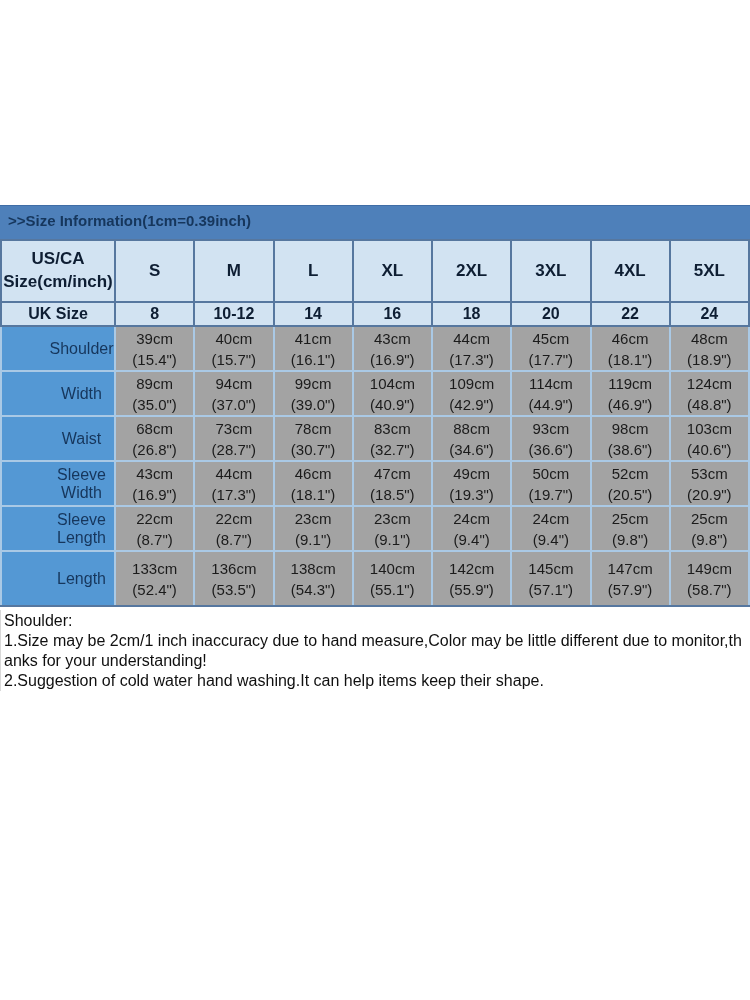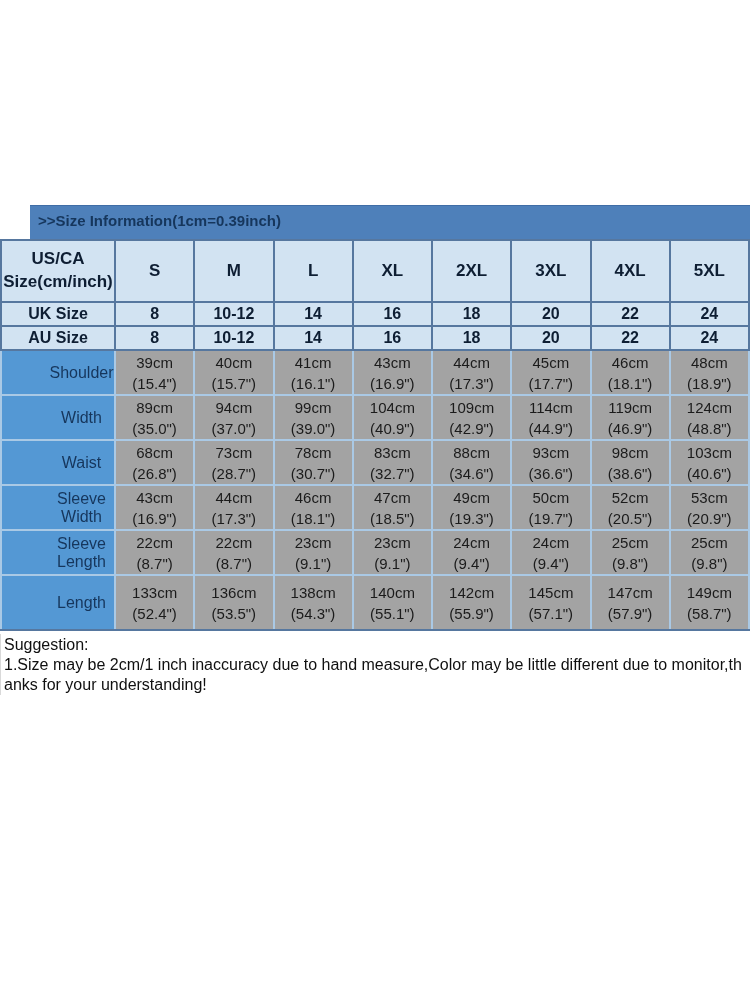--- a/index.html
+++ b/index.html
@@ -15,21 +15,20 @@
   html,body{margin:0;padding:0;}
   body{
     width:750px;height:1000px;background:#ffffff;
     font-family:"Liberation Sans","DejaVu Sans",sans-serif;
   }
   .page{position:relative;width:750px;height:1000px;background:#fff;overflow:hidden;}
   .banner{
     margin-top:205px;background:var(--banner-bg);
     border-top:1px solid #3f6da6;
     padding:6px 8px 10px 8px;
-    margin-left:30px;
   }
   .banner-title{color:var(--banner-title);font-size:15px;font-weight:bold;}
   .banner-notice{color:#fff;font-size:19px;font-weight:bold;margin-top:8px;}
   table.size-chart{
     width:750px;border-collapse:collapse;table-layout:fixed;
     border:2px solid var(--border-dark);
   }
   col.label-col{width:114px;}
   th,td{text-align:center;vertical-align:middle;padding:0;}
   tr.head-row th,tr.head-row td{
@@ -103,31 +102,20 @@
           <th>UK Size</th>
           <td>8</td>
           <td>10-12</td>
           <td>14</td>
           <td>16</td>
           <td>18</td>
           <td>20</td>
           <td>22</td>
           <td>24</td>
         </tr>
-        <tr class="head-row size-code-row">
-          <th>AU Size</th>
-          <td>8</td>
-          <td>10-12</td>
-          <td>14</td>
-          <td>16</td>
-          <td>18</td>
-          <td>20</td>
-          <td>22</td>
-          <td>24</td>
-        </tr>
         <tr class="data-row">
           <th>Shoulder</th>
           <td>
             <span class="cell-line">39cm</span>
             <span class="cell-line">(15.4")</span>
           </td>
           <td>
             <span class="cell-line">40cm</span>
             <span class="cell-line">(15.7")</span>
           </td>
@@ -328,19 +316,20 @@
           </td>
           <td>
             <span class="cell-line">149cm</span>
             <span class="cell-line">(58.7")</span>
           </td>
         </tr>
       </tbody>
   </table>
 
   <div class="attention">
-    <div class="attention-heading">Suggestion:</div>
+    <div class="attention-heading">Shoulder:</div>
     <div>
         <div class="attention-note">1.Size may be 2cm/1 inch inaccuracy due to hand measure,Color may be little different due to monitor,thanks for your understanding!</div>
+        <div class="attention-note">2.Suggestion of cold water hand washing.It can help items keep their shape.</div>
       </div>
   </div>
 
 </div>
 
 </body></html>

